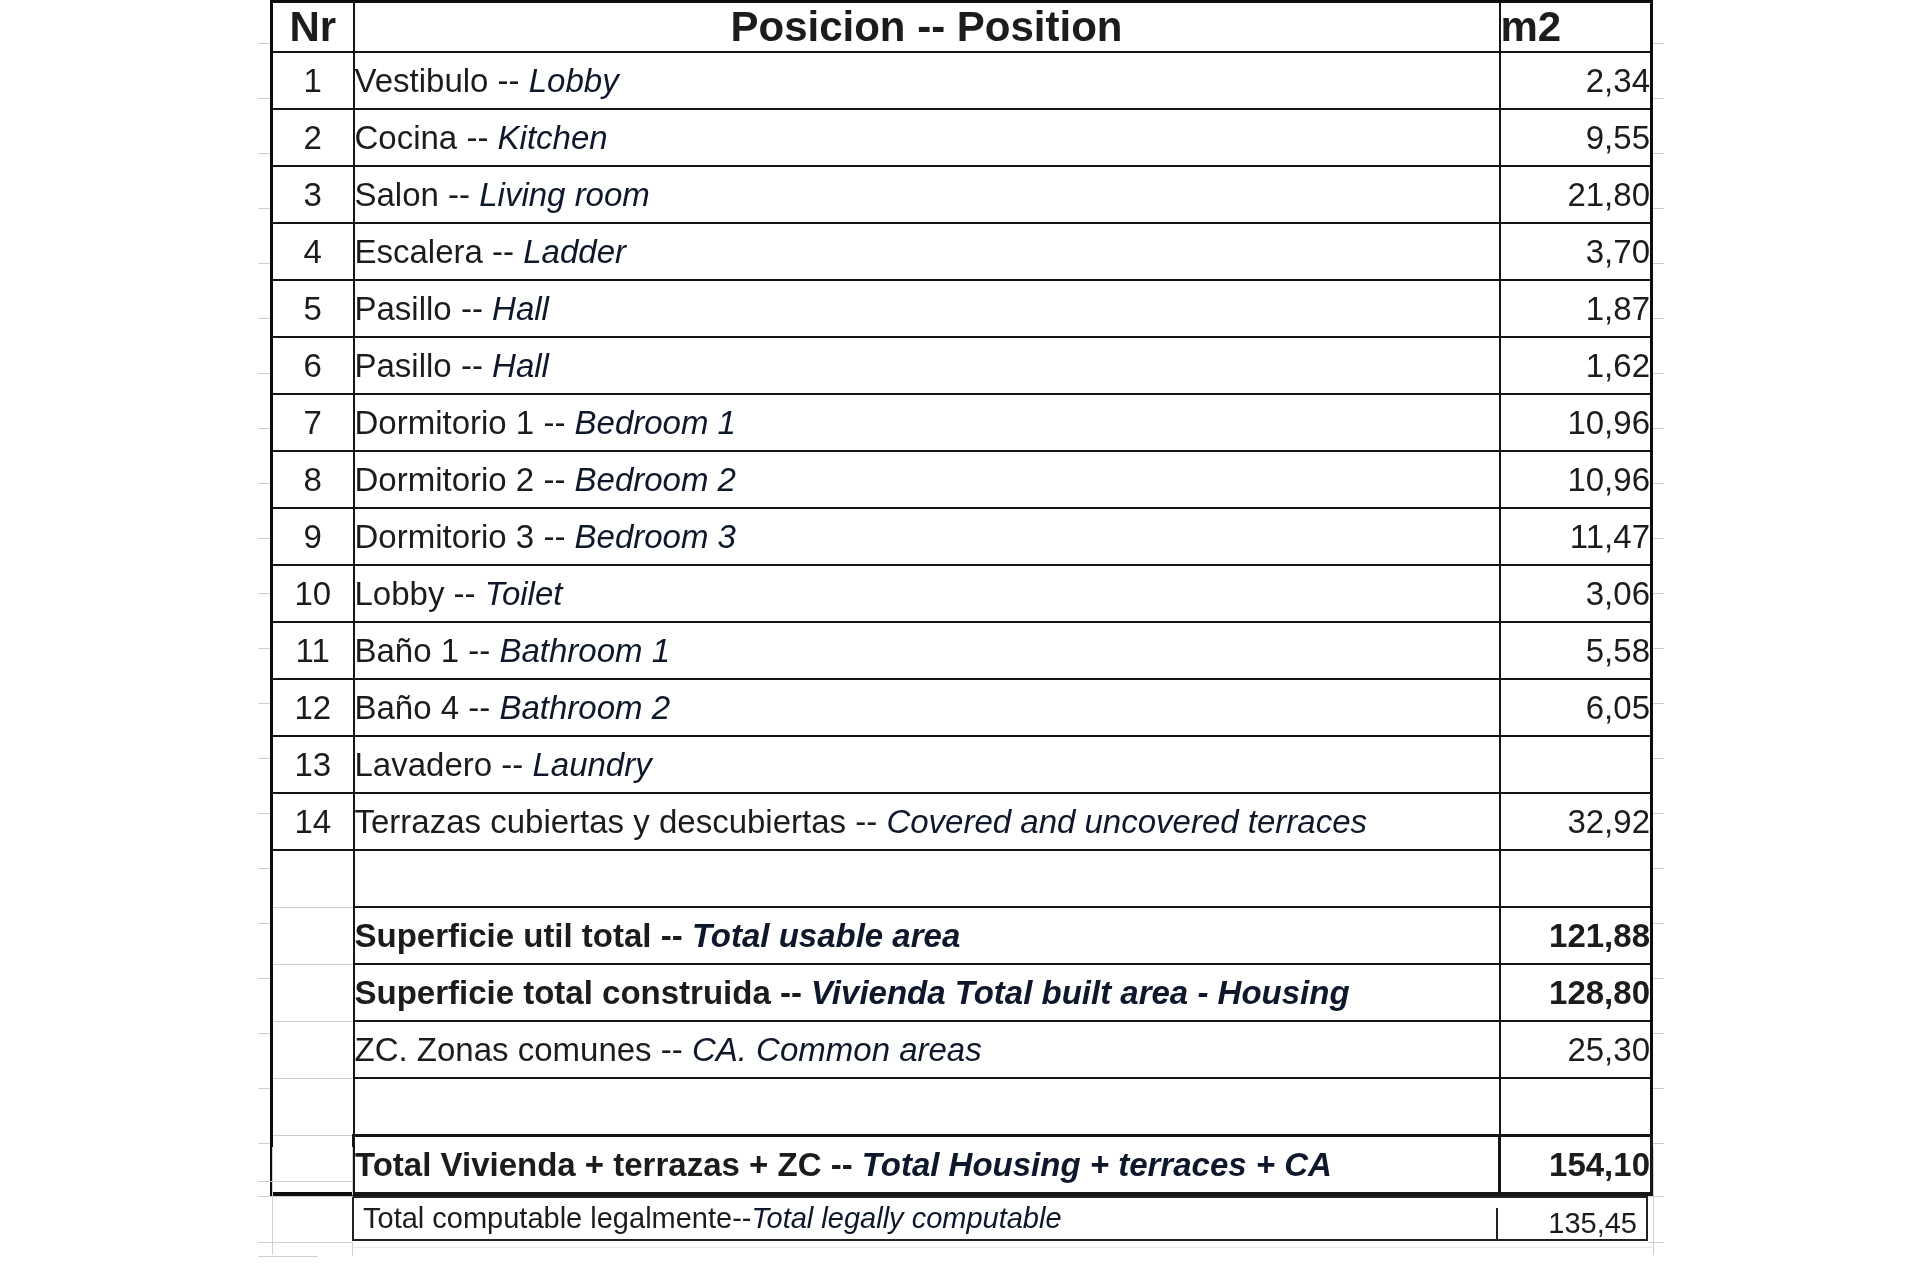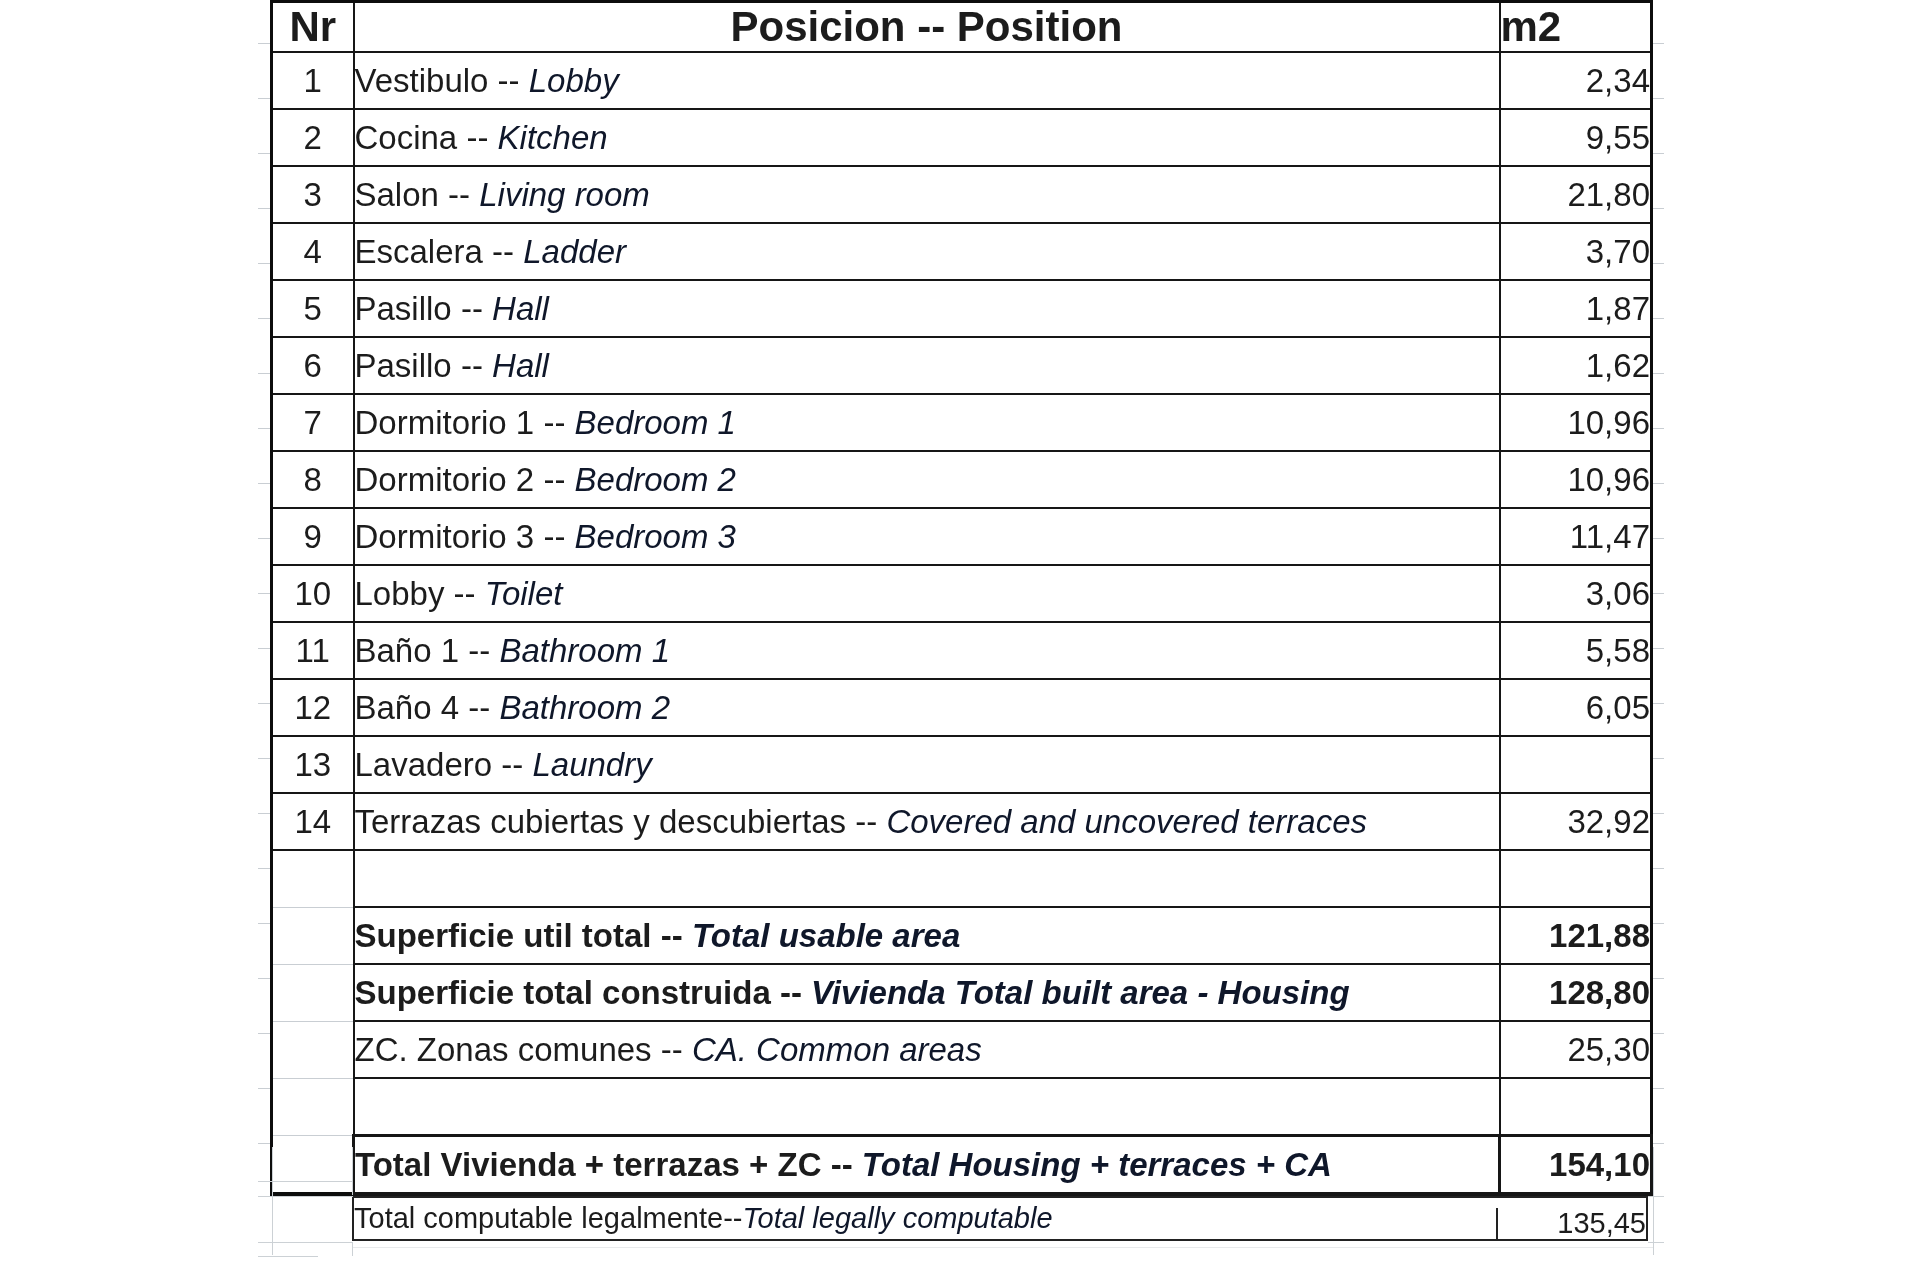--- a/index.html
+++ b/index.html
@@ -31,22 +31,22 @@
   }
   .en{color:#0f172a;font-style:italic;}
   .es,.sep{color:#1c1c1c;}
 
   
   .footer-box{
     position:absolute;left:352px;top:1196px;width:1296px;height:45px;
     border:2px solid #222;display:flex;align-items:stretch;box-sizing:border-box;
     font-size:29px;background:#fff;
   }
-  .f-label{width:1142px;display:flex;align-items:center;box-sizing:border-box;white-space:nowrap;overflow:hidden;}
-  .f-m2{flex:1;border-left:2px solid #222;display:flex;align-items:center;justify-content:flex-end;box-sizing:border-box;margin-top:10px;}
+  .f-label{width:1142px;display:flex;align-items:center;padding-left:9px;box-sizing:border-box;white-space:nowrap;overflow:hidden;}
+  .f-m2{flex:1;border-left:2px solid #222;display:flex;align-items:center;justify-content:flex-end;padding-right:9px;box-sizing:border-box;margin-top:10px;}
 
   
   .ticks{
     position:absolute;top:43px;height:1103px;width:14px;
     background:repeating-linear-gradient(to bottom,#c9ced3 0 1px,transparent 1px 55px);
   }
   .ticks.left{left:258px;}
   .ticks.right{left:1650px;}
   .gl{position:absolute;background:#ccd1d5;}
 </style>

